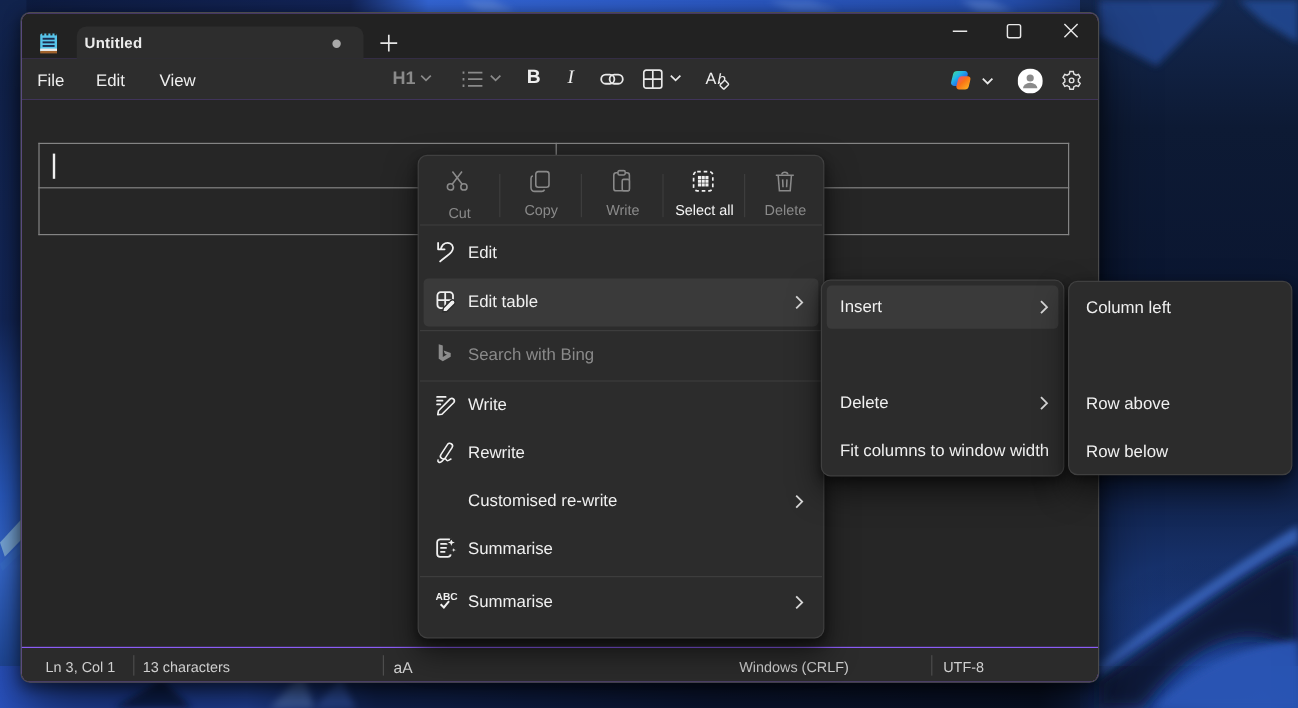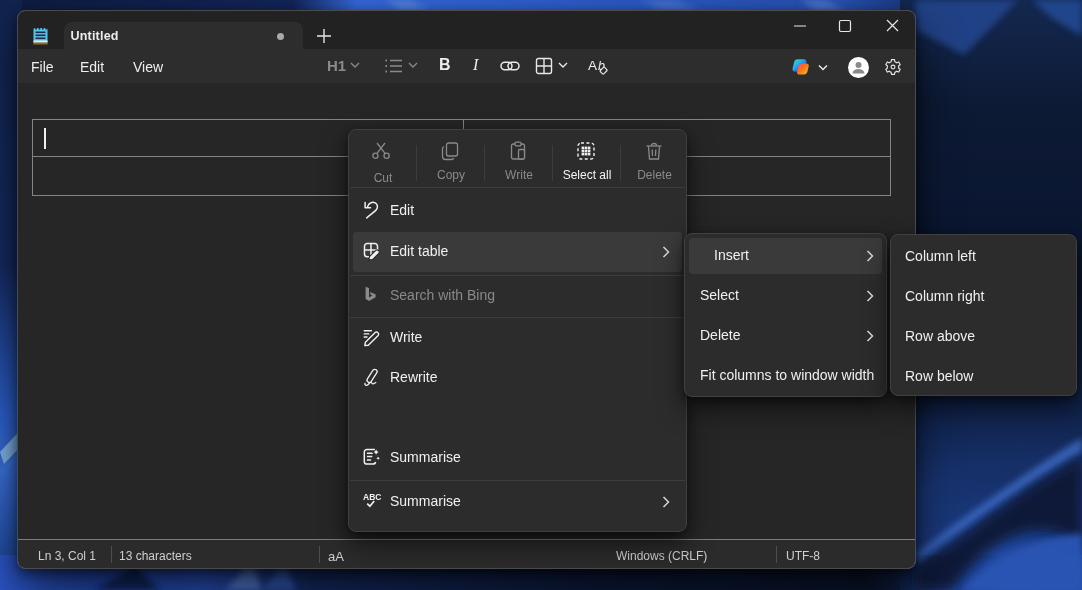--- a/index.html
+++ b/index.html
@@ -350,20 +350,26 @@
     <div class="abs" style="left:0;top:228px;width:100%;height:40px">
       <svg class="mi-icon" style="top:10px" width="20" height="20" viewBox="0 0 20 20">
         <g stroke="#f0f0f0" stroke-width="1.3" fill="none" stroke-linecap="round">
           <rect x="6.7" y="0.6" width="4.6" height="14.6" rx="2.3" transform="rotate(33 9 8)"></rect>
           <path d="M2 15.3 c-0.6 1.9 1.4 2.6 2.9 1.4 c1.3 -1 1.8 -2.4 3 -2.4 c1 0 0.8 1.6 2 1.6 c1.2 0 1.8 -0.8 2.9 -1.4"></path>
         </g>
       </svg>
       <span class="mi-label" style="top:11px">Rewrite</span>
     </div>
 
+    <div class="abs" style="left:0;top:268px;width:100%;height:40px">
+      <span class="mi-label" style="top:11px">Customised re-write</span>
+      <svg class="chev" style="right:16px;top:13px" width="8" height="14" viewBox="0 0 8 14">
+        <path d="M1.5 2 L6.5 7 L1.5 12" stroke="#d8d8d8" stroke-width="1.5" fill="none"></path>
+      </svg>
+    </div>
 
     <div class="abs" style="left:0;top:308px;width:100%;height:40px">
       <svg class="mi-icon" style="top:10px" width="20" height="20" viewBox="0 0 20 20">
         <g stroke="#f0f0f0" stroke-width="1.5" fill="none">
           <path d="M13.6 4 a2.6 2.6 0 0 0 -2.6 -2.6 H3.9 a2.6 2.6 0 0 0 -2.6 2.6 V13.5 a2.6 2.6 0 0 0 2.6 2.6 H10 a2.6 2.6 0 0 0 2.6 -2.1"></path>
           <path d="M3.9 5.3 h6 M3.9 8.6 h5.4 M3.9 11.9 h4.2"></path>
         </g>
         <path d="M13.1 0 l1.15 2.95 2.95 1.15 -2.95 1.15 -1.15 2.95 -1.15 -2.95 -2.95 -1.15 2.95 -1.15 Z" fill="#f0f0f0" stroke="#2c2c2c" stroke-width="1"></path>
         <path d="M15.1 7.3 l0.85 2.15 2.15 0.85 -2.15 0.85 -0.85 2.15 -0.85 -2.15 -2.15 -0.85 2.15 -0.85 Z" fill="#f0f0f0" stroke="#2c2c2c" stroke-width="1"></path>
       </svg>
@@ -380,49 +386,40 @@
       <svg class="chev" style="right:16px;top:13px" width="8" height="14" viewBox="0 0 8 14">
         <path d="M1.5 2 L6.5 7 L1.5 12" stroke="#d8d8d8" stroke-width="1.5" fill="none"></path>
       </svg>
     </div>
 
   </div>
 
   <div id="submenu1" class="menu abs" style="left:684px;top:233px;width:203px;height:164px">
     <div class="hl" style="top:4px;height:36px"></div>
     <div class="abs" style="left:0;top:2px;width:100%;height:40px">
-      <span class="mi-label" style="left:29px;top:11px">Insert</span>
-      <svg class="chev" style="right:12px;top:13px" width="8" height="14" viewBox="0 0 8 14">
-        <path d="M1.5 2 L6.5 7 L1.5 12" stroke="#d8d8d8" stroke-width="1.5" fill="none"></path>
-      </svg>
-    </div>
-    <div class="abs" style="left:0;top:42px;width:100%;height:40px">
-      <span class="mi-label" style="left:15px;top:11px">Select</span>
+      <span class="mi-label" style="left:15px;top:11px">Insert</span>
       <svg class="chev" style="right:12px;top:13px" width="8" height="14" viewBox="0 0 8 14">
         <path d="M1.5 2 L6.5 7 L1.5 12" stroke="#d8d8d8" stroke-width="1.5" fill="none"></path>
       </svg>
     </div>
     <div class="abs" style="left:0;top:82px;width:100%;height:40px">
       <span class="mi-label" style="left:15px;top:11px">Delete</span>
       <svg class="chev" style="right:12px;top:13px" width="8" height="14" viewBox="0 0 8 14">
         <path d="M1.5 2 L6.5 7 L1.5 12" stroke="#d8d8d8" stroke-width="1.5" fill="none"></path>
       </svg>
     </div>
     <div class="abs" style="left:0;top:122px;width:100%;height:40px">
       <span class="mi-label" style="left:15px;top:11px">Fit columns to window width</span>
     </div>
   </div>
 
   <div id="submenu2" class="menu abs" style="left:890px;top:234px;width:187px;height:162px">
     <div class="abs" style="left:0;top:2px;width:100%;height:40px">
       <span class="mi-label" style="left:14px;top:11px">Column left</span>
     </div>
-    <div class="abs" style="left:0;top:42px;width:100%;height:40px">
-      <span class="mi-label" style="left:14px;top:11px">Column right</span>
-    </div>
     <div class="abs" style="left:0;top:82px;width:100%;height:40px">
       <span class="mi-label" style="left:14px;top:11px">Row above</span>
     </div>
     <div class="abs" style="left:0;top:122px;width:100%;height:40px">
       <span class="mi-label" style="left:14px;top:11px">Row below</span>
     </div>
   </div>
 </div>
 
 </body></html>

